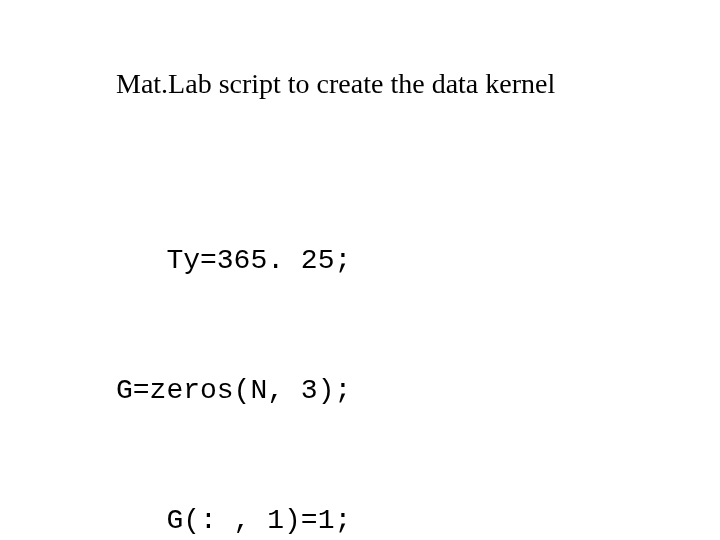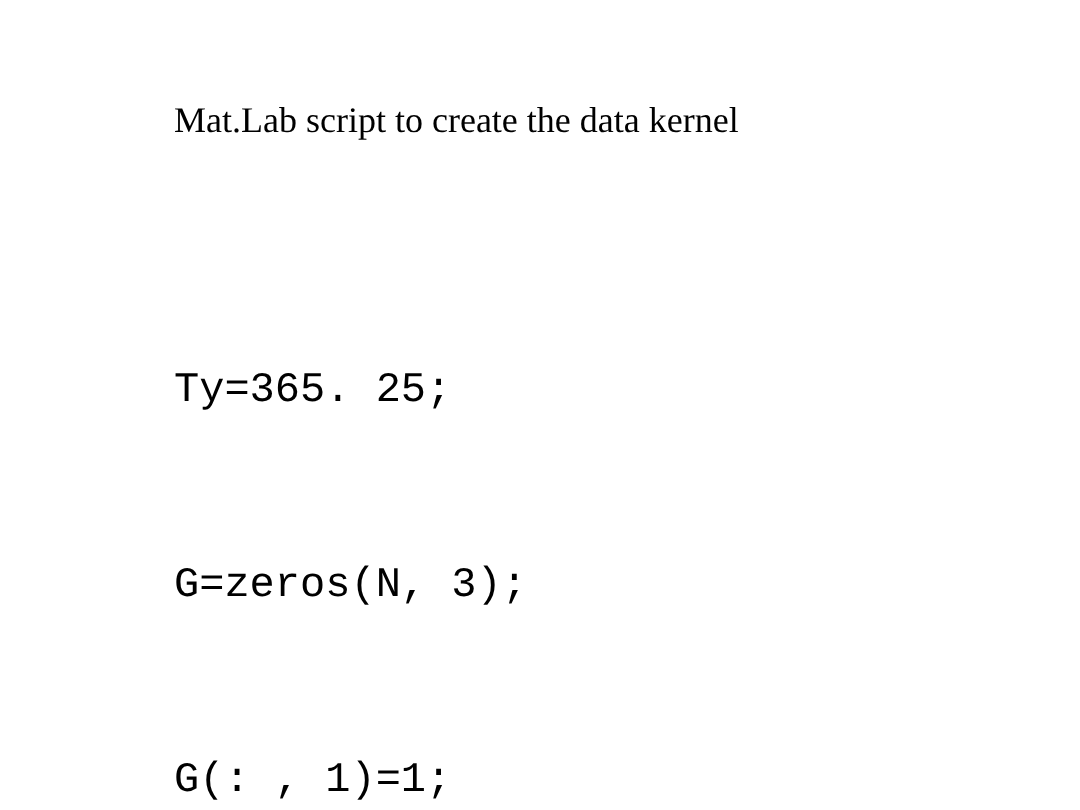--- a/index.html
+++ b/index.html
@@ -14,36 +14,37 @@
     position: relative;
     width: 720px;
     height: 540px;
     background: #ffffff;
   }
   .title {
     position: absolute;
     top: 68px;
     left: 116px;
     font-family: "Times New Roman", Times, serif;
-    font-size: 24px;
+    font-size: 28px;
     color: #000000;
     white-space: nowrap;
   }
   .code-block {
     position: absolute;
     top: 152px;
     left: 116px;
     font-family: "Courier New", Courier, monospace;
     font-size: 28px;
     color: #000000;
     line-height: 1.55;
     white-space: pre;
   }
   .code-line {
     display: block;
+    text-align: right;
   }
 </style>
 </head>
 <body>
 
 <div class="page">
   <div class="title">Mat.Lab script to create the data kernel</div>
   <div class="code-block">
     <span class="code-line">Ty=365. 25;</span>
     <span class="code-line">G=zeros(N, 3);</span>

